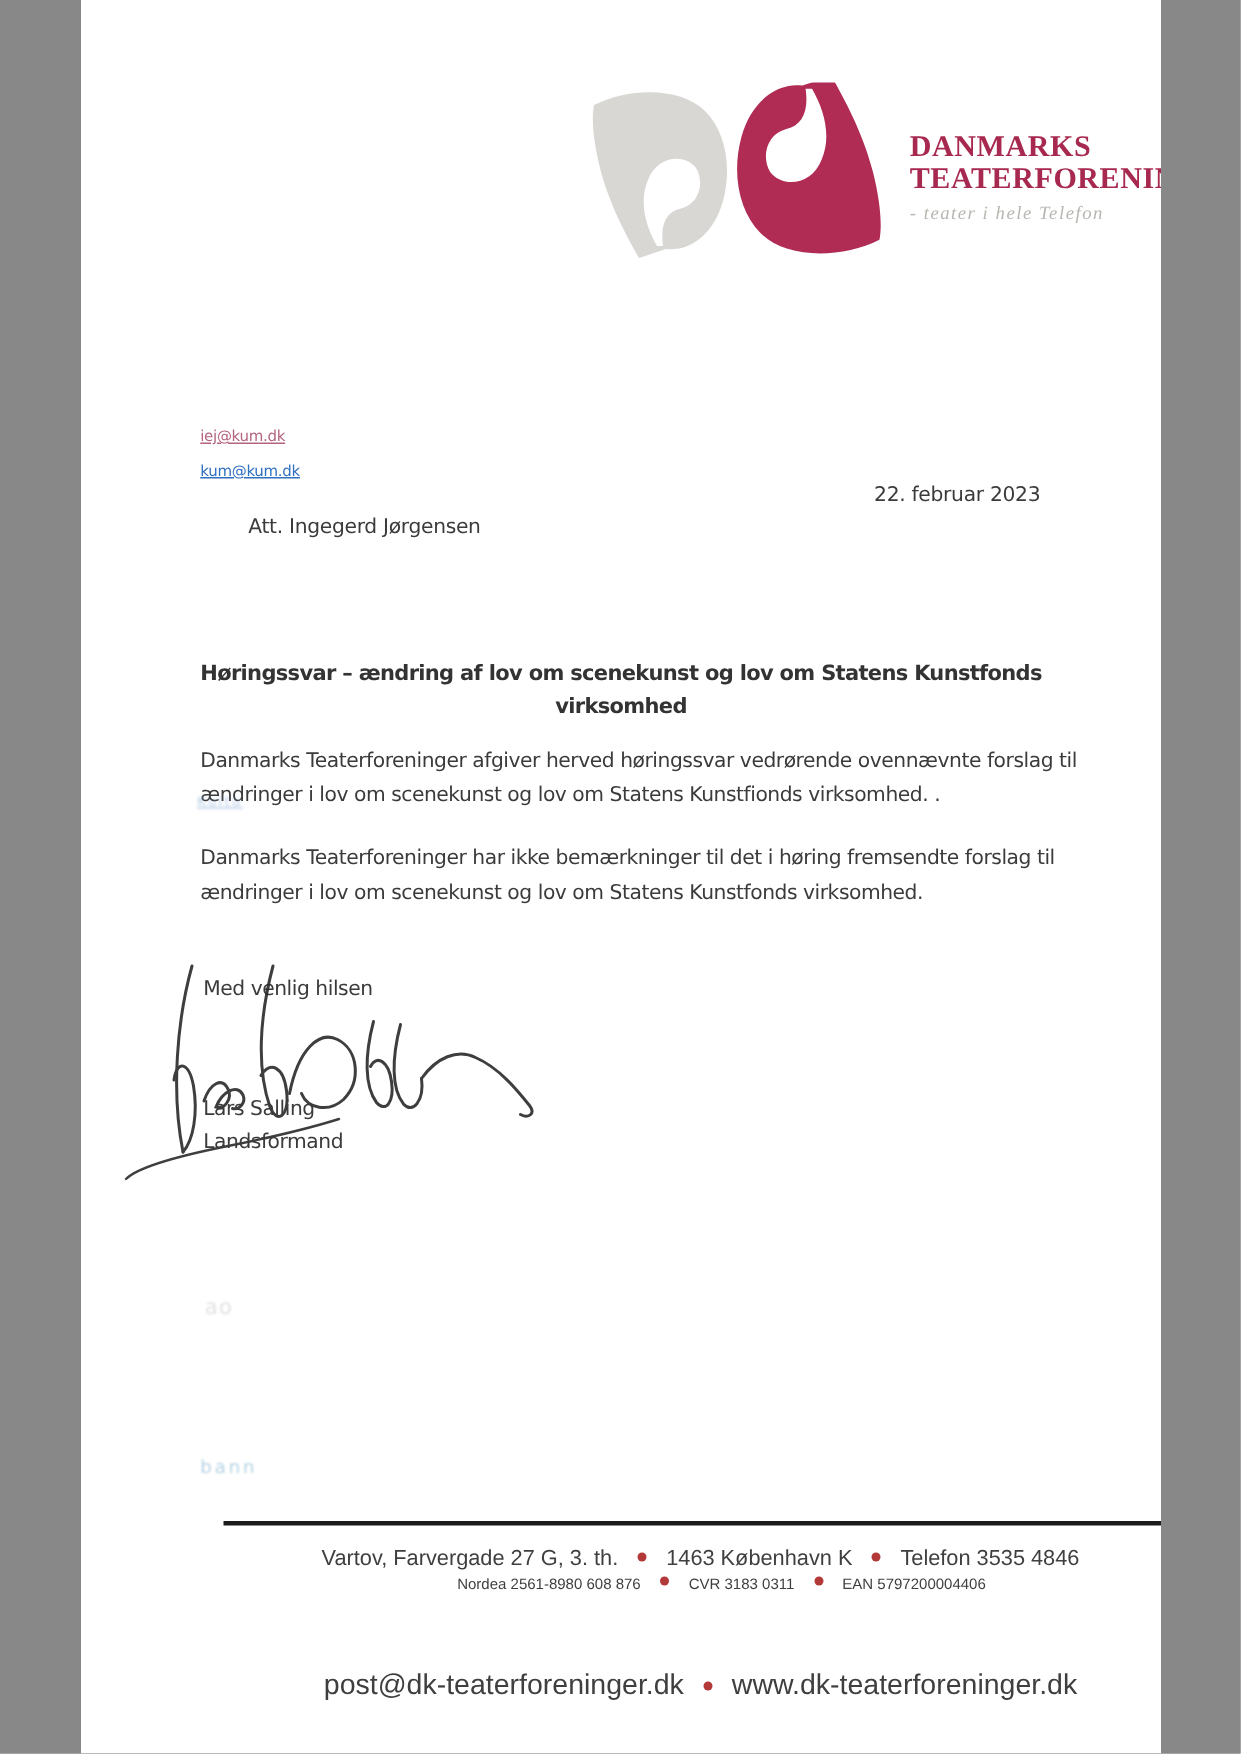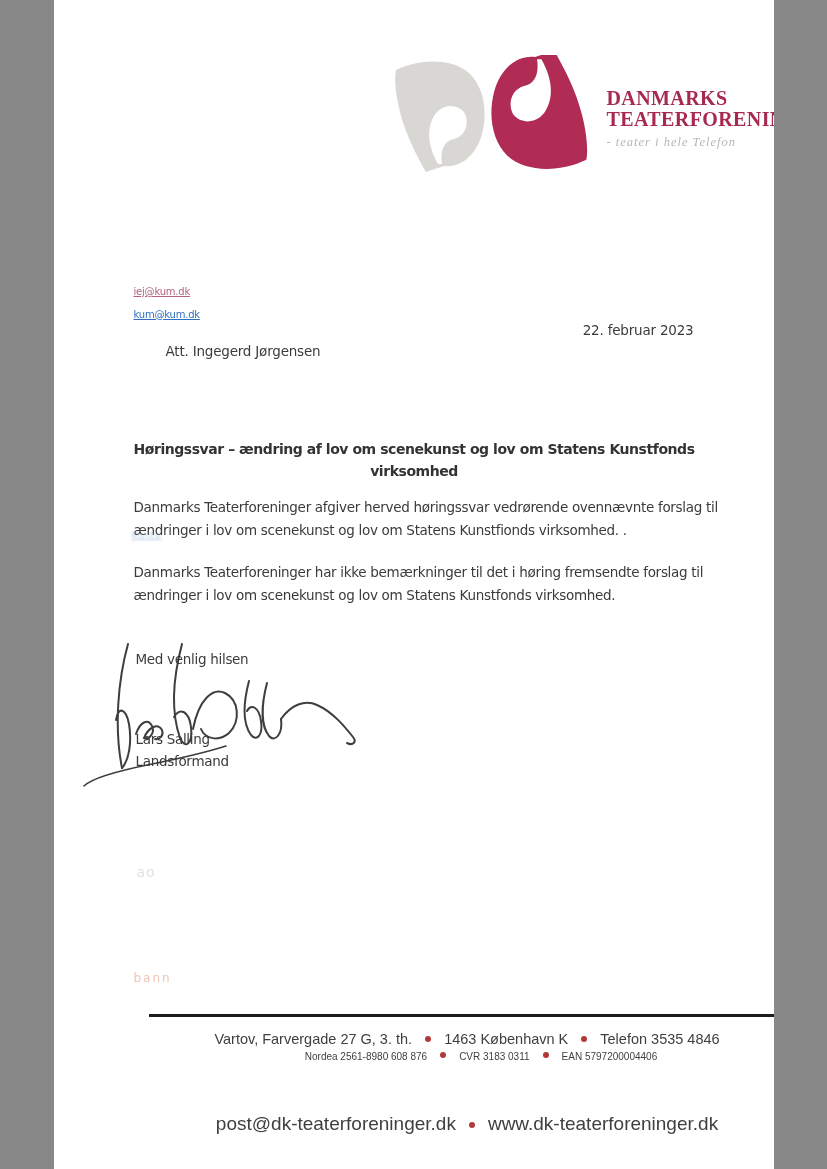--- a/index.html
+++ b/index.html
@@ -31,21 +31,21 @@
   .line{white-space:nowrap;}
   .closing{position:absolute;left:82px;top:651px;font-size:13.5px;letter-spacing:-.3px;white-space:nowrap;}
   .signer-name{position:absolute;left:82px;top:731px;font-size:13.5px;letter-spacing:-.3px;white-space:nowrap;}
   .signer-title{position:absolute;left:82px;top:753px;font-size:13.5px;letter-spacing:-.3px;white-space:nowrap;}
   .signature-svg{position:absolute;left:18px;top:628px;opacity:.9;}
   
   .smudge-blue{position:absolute;left:78px;top:530px;font-size:9px;color:#85a9d6;
                filter:blur(1px);opacity:.6;letter-spacing:1.5px;text-decoration:underline;white-space:nowrap;}
   .smudge-gray-1{position:absolute;left:83px;top:864px;font-size:14px;color:#9a9a9a;
                filter:blur(.6px);opacity:.3;letter-spacing:1px;white-space:nowrap;}
-  .smudge-gray-2{position:absolute;left:80px;top:971px;font-size:12px;color:#c2410c;
+  .smudge-gray-2{position:absolute;left:80px;top:971px;font-size:12px;color:#0369a1;
                filter:blur(.6px);opacity:.3;letter-spacing:2px;white-space:nowrap;}
   
   .footer-rule{position:absolute;left:95px;top:1014px;width:650px;height:3px;background:#1c1c1c;}
   .footer-line{position:absolute;left:0;width:827px;text-align:center;
                font-family:"Liberation Sans",sans-serif;color:#3f3f3f;white-space:nowrap;}
   .footer-line-1{top:1031px;font-size:14.5px;}
   .footer-line-2{top:1051px;font-size:10px;}
   .footer-line-2 .shift{position:relative;left:14px;}
   .footer-line-3{top:1113px;font-size:19px;}
   .dot{display:inline-block;width:6px;height:6px;border-radius:50%;background:#b33939;

